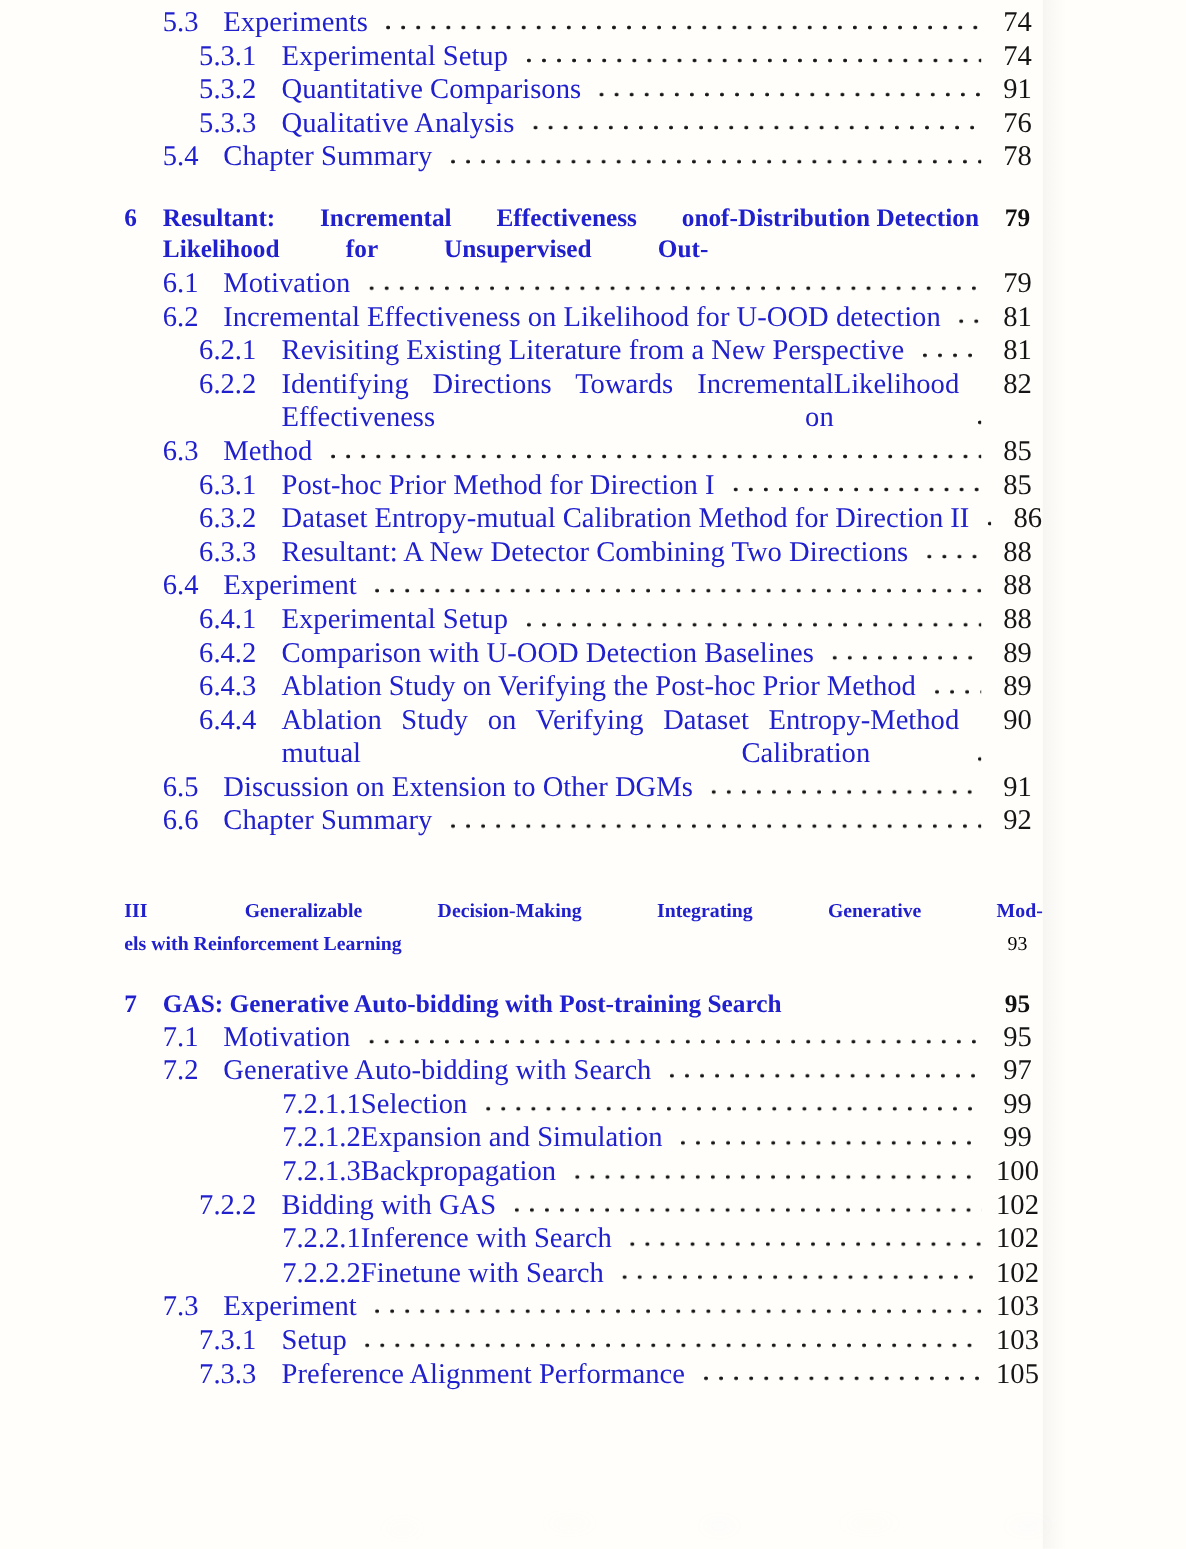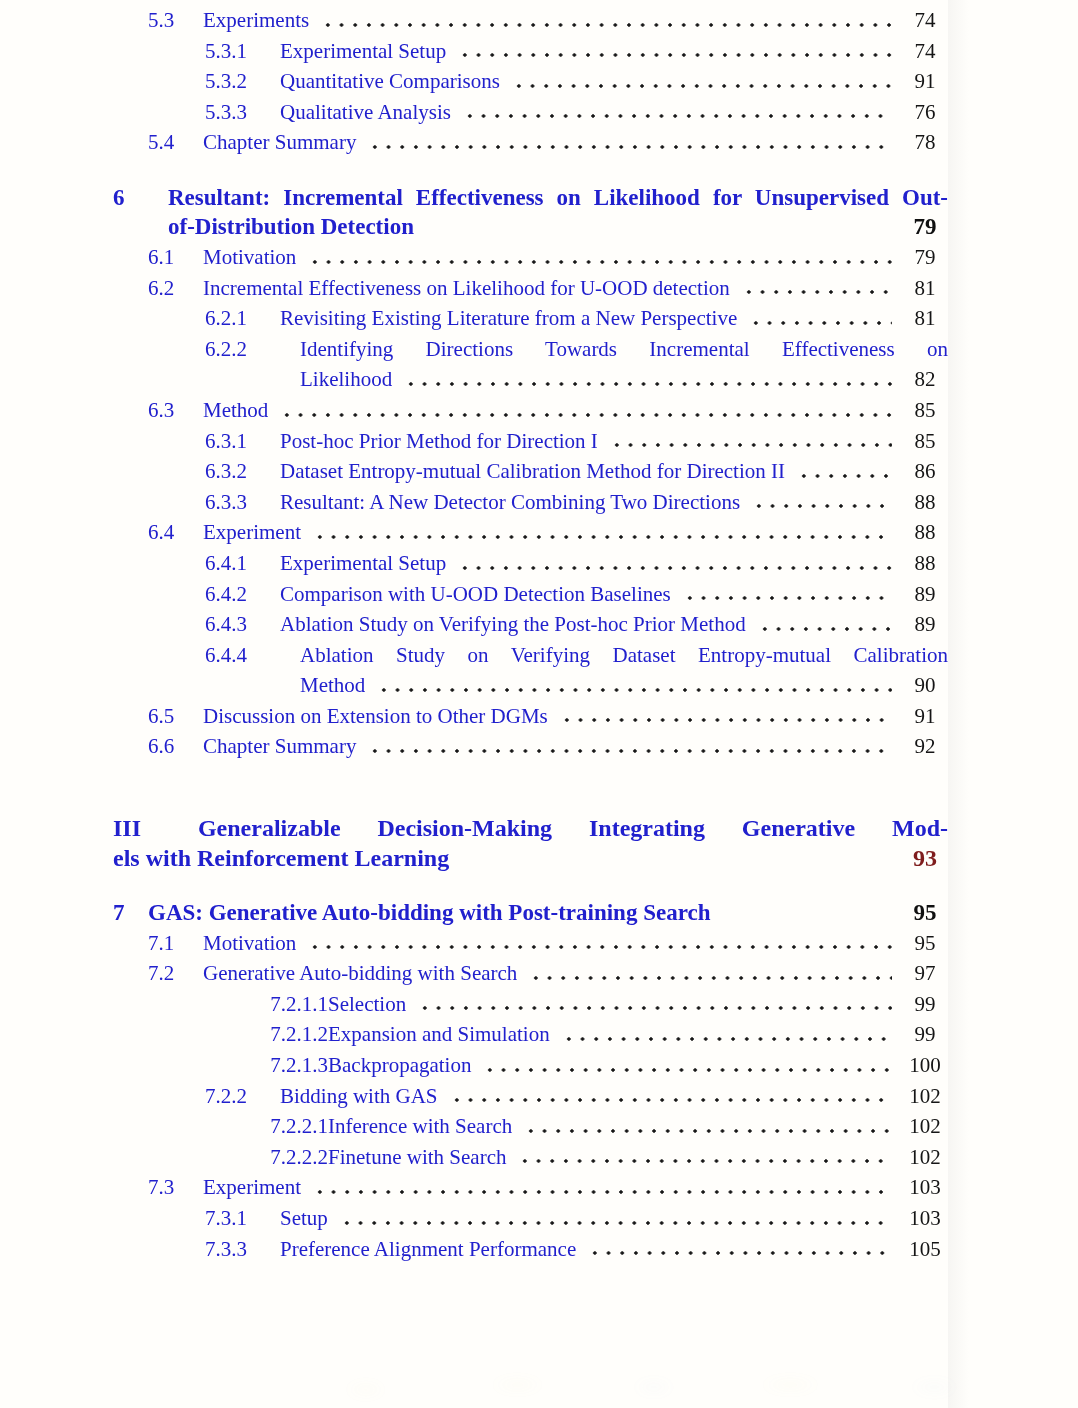--- a/index.html
+++ b/index.html
@@ -3,47 +3,47 @@
 <meta charset="utf-8">
 <style>
   html,body{margin:0;padding:0;}
   body{
     width:1078px;height:1408px;position:relative;overflow:hidden;
     background:#fffefb;
     font-family:"Liberation Serif","DejaVu Serif",serif;
   }
   .page{position:absolute;inset:0;}
   .content{position:absolute;left:113px;top:5px;width:835px;}
-  .row{display:flex;align-items:flex-start;color:#2120cd;font-size:21px;line-height:30.6px;}
+  .row{display:flex;align-items:flex-start;color:#2120cd;font-size:26px;line-height:30.6px;}
   .num{flex:0 0 auto;white-space:nowrap;}
   .lbl{flex:0 0 auto;white-space:nowrap;}
   .lv1 .num{margin-left:35px;width:55px;}
-  .lv2 .num{margin-left:92px;width:75px;}
+  .lv2 .num{margin-left:68px;width:75px;}
   .lv3 .num{margin-left:118px;width:97px;text-align:right;}
   .leader{
     flex:1 1 auto;min-width:12px;align-self:stretch;
     margin-left:8px;margin-right:10px;
     background-image:radial-gradient(circle,#161616 1.45px,rgba(0,0,0,0) 1.9px);
     background-size:13.7px 6px;background-repeat:repeat-x;
     background-position:left 4px bottom 8px;
   }
   .filler{flex:1 1 auto;min-width:12px;}
   .pg{flex:0 0 auto;width:46px;text-align:center;color:#151515;white-space:nowrap;}
-  .body{flex:1 1 auto;display:flex;flex-direction:column;min-width:0;margin-left:20px;}
+  .body{flex:1 1 auto;display:flex;min-width:0;}
   .l1just{display:block;text-align:justify;text-align-last:justify;}
   .l2row{display:flex;align-items:flex-start;}
   .l2row .lbl{flex:0 0 auto;}
   
   .chap{font-weight:bold;font-size:23px;line-height:29.5px;margin-top:25px;}
   .chap .num{margin-left:0;width:35px;}
   .chap .pg{font-weight:bold;color:#101010;width:46px;}
   
-  .part{font-weight:bold;font-size:24px;line-height:29.5px;margin-top:52px;color:#2120cd;}
+  .part{font-weight:bold;font-size:18px;line-height:29.5px;margin-top:52px;color:#2120cd;}
   .part .partnum{margin-right:20px;}
-  .part .pg{font-weight:bold;color:#7f1d1d;}
+  .part .pg{font-weight:normal;color:#000000;}
   
   .scan-shade{position:absolute;left:948px;top:0;width:30px;height:100%;
     background:linear-gradient(90deg,rgba(170,170,170,0.10),rgba(255,255,255,0) 70%);pointer-events:none;}
   .bleed{position:absolute;left:290px;right:30px;bottom:4px;height:48px;opacity:.5;filter:blur(6px);pointer-events:none;
     background:
       radial-gradient(30px 10px at 10% 70%,rgba(210,200,120,0.10),transparent 70%),
       radial-gradient(40px 10px at 30% 60%,rgba(210,200,120,0.10),transparent 70%),
       radial-gradient(30px 10px at 48% 65%,rgba(140,170,220,0.10),transparent 70%),
       radial-gradient(45px 10px at 66% 60%,rgba(210,200,120,0.10),transparent 70%),
       radial-gradient(35px 10px at 85% 65%,rgba(140,170,220,0.10),transparent 70%);}

